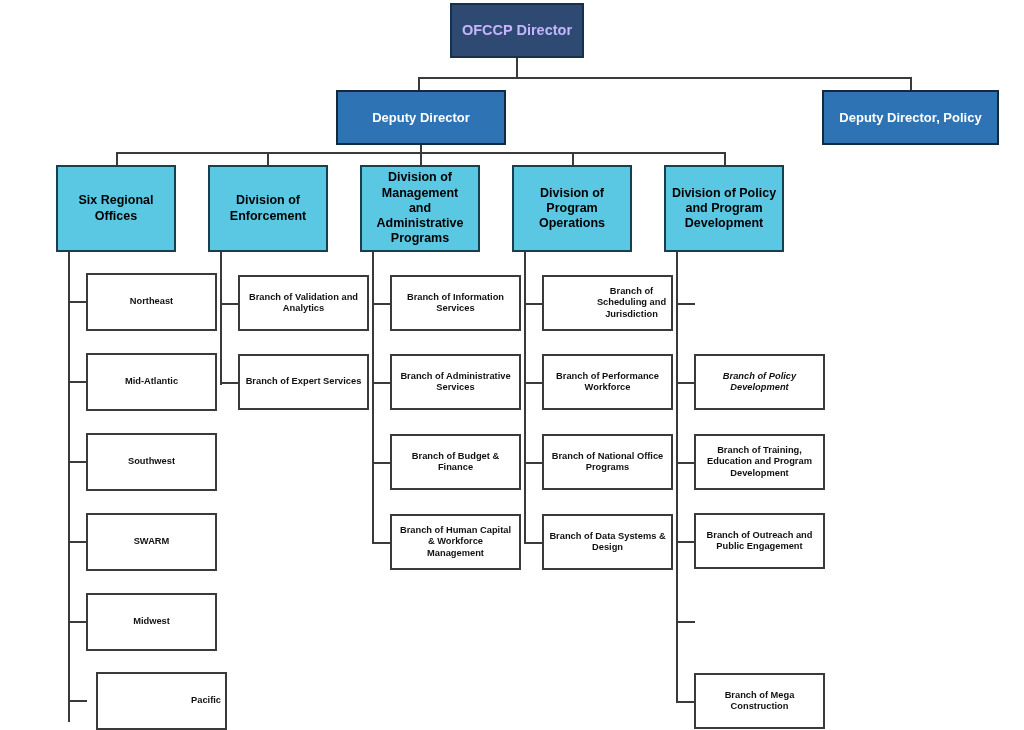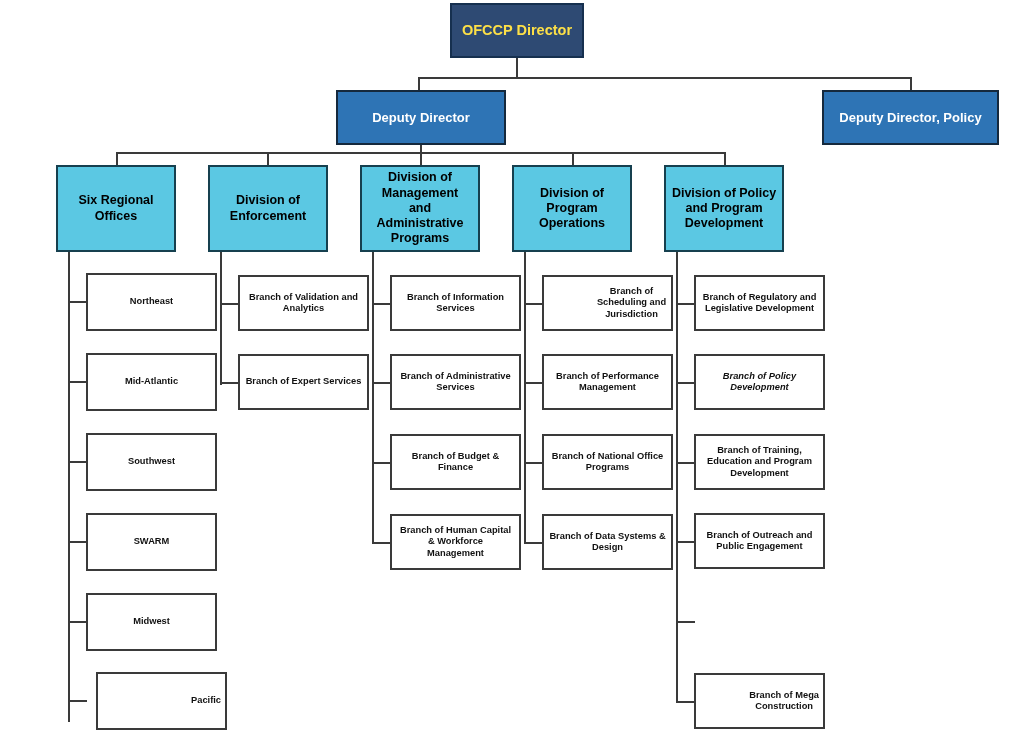--- a/index.html
+++ b/index.html
@@ -30,21 +30,21 @@
     text-align:center;
     line-height:1.22;
     font-weight:bold;
   }
   .node .lbl{display:block;padding:0 4px;white-space:pre-line;}
 
   
   .lvl1{
     background:#2E4A73;
     border:2px solid #16304f;
-    color:#fde047;
+    color:#c4b5fd;
     font-size:14.5px;
   }
   
   .lvl2{
     background:#2E74B5;
     border:2px solid #15293d;
     color:#ffffff;
     font-size:13px;
   }
   
@@ -193,46 +193,42 @@
 &amp; Workforce
 Management</span>
   </div>
 
   <div class="node lvl4" style="left:542px;top:275px;width:131px;height:56px;padding-left:48px;">
     <span class="lbl">Branch of Scheduling and
 Jurisdiction</span>
   </div>
   <div class="node lvl4" style="left:542px;top:354px;width:131px;height:56px;">
     <span class="lbl">Branch of Performance
-Management</span>
+Workforce</span>
   </div>
   <div class="node lvl4" style="left:542px;top:434px;width:131px;height:56px;">
     <span class="lbl">Branch of National Office
 Programs</span>
   </div>
   <div class="node lvl4" style="left:542px;top:514px;width:131px;height:56px;">
     <span class="lbl">Branch of Data Systems &amp;
 Design</span>
   </div>
 
-  <div class="node lvl4" style="left:694px;top:275px;width:131px;height:56px;">
-    <span class="lbl">Branch of Regulatory and
-Legislative Development</span>
-  </div>
   <div class="node lvl4" style="left:694px;top:354px;width:131px;height:56px;font-style:italic;">
     <span class="lbl">Branch of Policy
 Development</span>
   </div>
   <div class="node lvl4" style="left:694px;top:434px;width:131px;height:56px;">
     <span class="lbl">Branch of Training,
 Education and Program
 Development</span>
   </div>
   <div class="node lvl4" style="left:694px;top:513px;width:131px;height:56px;">
     <span class="lbl">Branch of Outreach and
 Public Engagement</span>
   </div>
-  <div class="node lvl4" style="left:694px;top:673px;width:131px;height:56px;justify-content:flex-end;">
+  <div class="node lvl4" style="left:694px;top:673px;width:131px;height:56px;">
     <span class="lbl">Branch of Mega
 Construction</span>
   </div>
 
 </div>
 
 </body></html>

